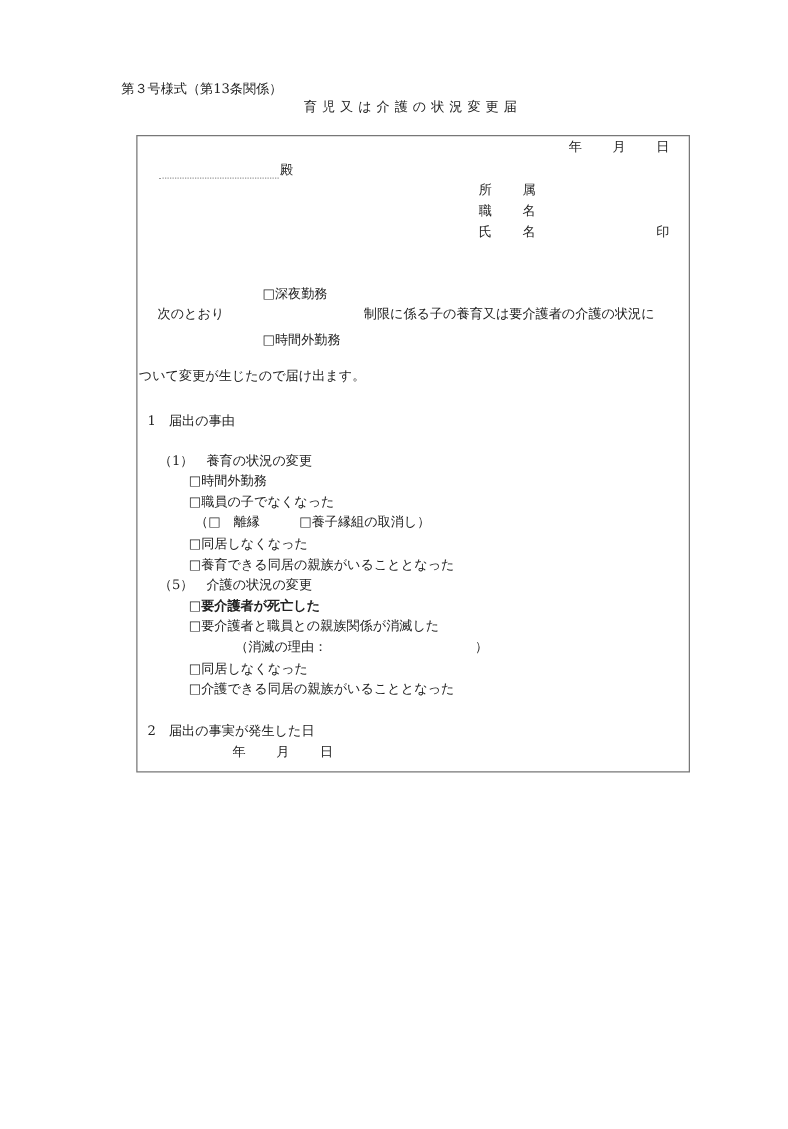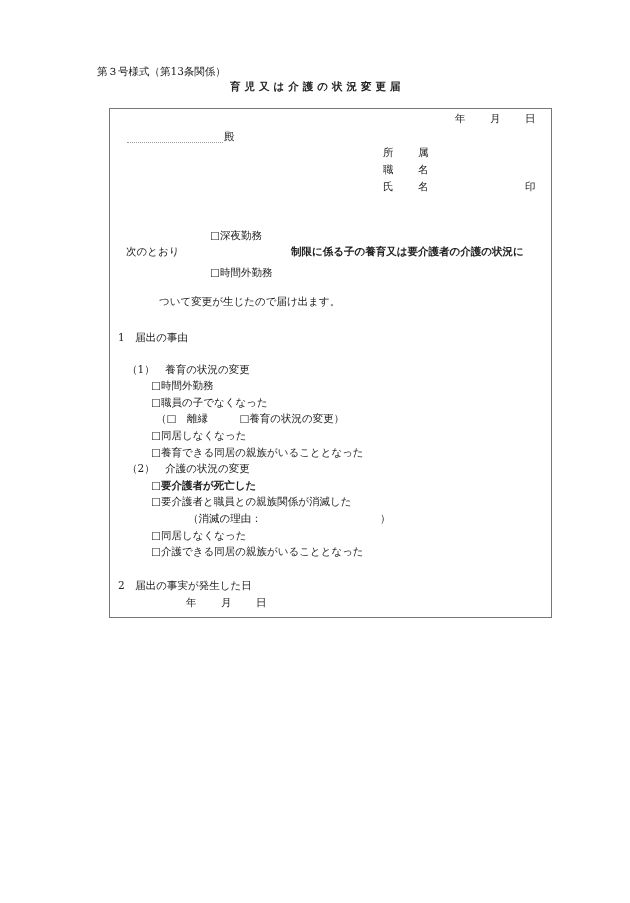--- a/index.html
+++ b/index.html
@@ -12,21 +12,21 @@
     position: absolute; left: 109px; top: 108px; width: 443px; height: 510px;
     border: 1.5px solid #777; box-sizing: border-box;
   }
   .title { letter-spacing: 4px; font-size: 10.5px; }
   .dotted { display: inline-block; width: 96px; border-bottom: 1.5px dotted #999; height: 10px; vertical-align: bottom; margin-right: 1px; }
 </style>
 </head>
 <body>
 
 <div class="abs" style="left:97px; top:64px;">第３号様式（第13条関係）</div>
-<div class="abs title" style="left:230px; top:79px;font-weight:bold;">育児又は介護の状況変更届</div>
+<div class="abs title" style="left:243px; top:79px;">育児又は介護の状況変更届</div>
 
 <div class="form-box"></div>
 
 <div class="abs" style="left:455px; top:111px;">年</div>
 <div class="abs" style="left:490px; top:111px;">月</div>
 <div class="abs" style="left:525px; top:111px;">日</div>
 
 <div class="abs" style="left:127px; top:129px;">
   <span class="dotted"></span><span>殿</span>
 </div>
@@ -34,33 +34,33 @@
 <div class="abs" style="left:383px; top:145px;">所</div>
 <div class="abs" style="left:418px; top:145px;">属</div>
 <div class="abs" style="left:383px; top:162px;">職</div>
 <div class="abs" style="left:418px; top:162px;">名</div>
 <div class="abs" style="left:383px; top:179px;">氏</div>
 <div class="abs" style="left:418px; top:179px;">名</div>
 <div class="abs" style="left:525px; top:179px;">印</div>
 
 <div class="abs" style="left:210px; top:228px;">□深夜勤務</div>
 <div class="abs" style="left:126px; top:244px;">次のとおり</div>
-<div class="abs" style="left:291px; top:244px;font-weight:bold;">制限に係る子の養育又は要介護者の介護の状況に</div>
+<div class="abs" style="left:291px; top:244px;">制限に係る子の養育又は要介護者の介護の状況に</div>
 <div class="abs" style="left:210px; top:265px;">□時間外勤務</div>
-<div class="abs" style="left:111px; top:294px;padding-left:48px;">ついて変更が生じたので届け出ます。</div>
+<div class="abs" style="left:111px; top:294px;">ついて変更が生じたので届け出ます。</div>
 
 <div class="abs" style="left:118px; top:330px;">1　届出の事由</div>
 <div class="abs" style="left:127px; top:362px;text-align:center;">（1）　養育の状況の変更</div>
 <div class="abs" style="left:151px; top:378px;">□時間外勤務</div>
 <div class="abs" style="left:151px; top:395px;">□職員の子でなくなった</div>
-<div class="abs" style="left:156px; top:411px;">（□　離縁　　　□養育の状況の変更）</div>
+<div class="abs" style="left:156px; top:411px;">（□　離縁　　　□養子縁組の取消し）</div>
 <div class="abs" style="left:151px; top:428px;">□同居しなくなった</div>
 <div class="abs" style="left:151px; top:445px;">□養育できる同居の親族がいることとなった</div>
 
-<div class="abs" style="left:127px; top:461px;">（2）　介護の状況の変更</div>
+<div class="abs" style="left:127px; top:461px;">（5）　介護の状況の変更</div>
 <div class="abs" style="left:151px; top:478px;font-weight:bold;">□要介護者が死亡した</div>
 <div class="abs" style="left:151px; top:494px;">□要介護者と職員との親族関係が消滅した</div>
 <div class="abs" style="left:156px; top:511px;margin-left:32px;">（消滅の理由：</div>
 <div class="abs" style="left:380px; top:511px;">）</div>
 <div class="abs" style="left:151px; top:528px;">□同居しなくなった</div>
 <div class="abs" style="left:151px; top:544px;">□介護できる同居の親族がいることとなった</div>
 
 <div class="abs" style="left:118px; top:578px;">2　届出の事実が発生した日</div>
 <div class="abs" style="left:186px; top:595px;">年</div>
 <div class="abs" style="left:221px; top:595px;">月</div>

